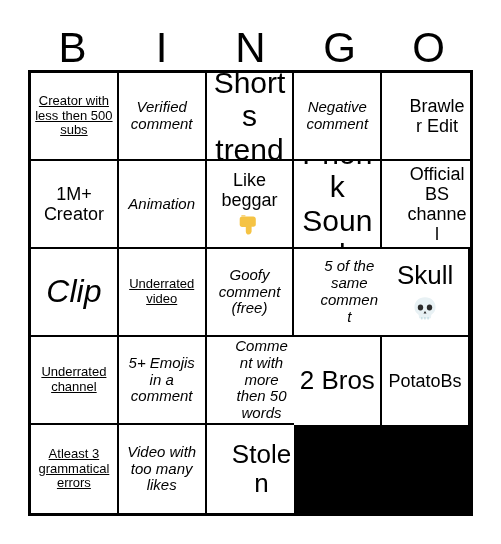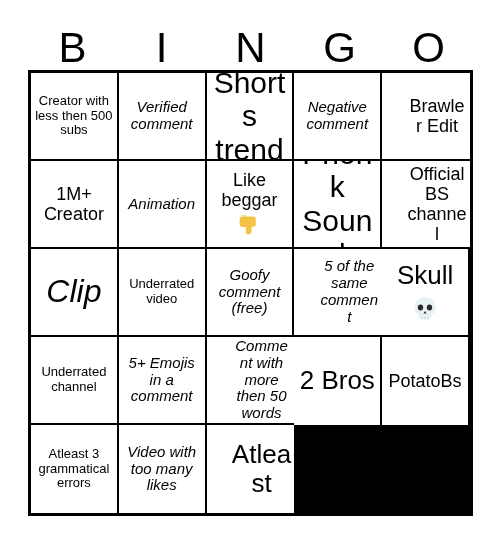--- a/index.html
+++ b/index.html
@@ -80,21 +80,21 @@
 
   .cell-text {
     display: block;
     width: 100%;
     line-height: 1.12;
     word-wrap: break-word;
     hyphens: none;
   }
 
   
-  .sz-xs  { font-size: 13px; }
+  .sz-xs  { font-size: 13px; text-decoration: underline; }
   .sz-s   { font-size: 15px; font-style: italic; }
   .sz-m   { font-size: 18px; }
   .sz-l   { font-size: 30px; }
   .sz-xl  { font-size: 26px; }
   .sz-xxl { font-size: 32px; font-style: italic; }
 
   
   .emoji-svg {
     display: block;
     margin: 4px auto 0 auto;
@@ -188,17 +188,17 @@
       <div class="cell row-last">
         <span class="cell-text sz-m">PotatoBs</span>
       </div>
       <div class="cell row-last">
         <span class="cell-text sz-xs">Atleast 3 grammatical errors</span>
       </div>
       <div class="cell row-last">
         <span class="cell-text sz-s">Video with too many likes</span>
       </div>
       <div class="cell col-last row-last">
-        <span class="cell-text sz-xl">Atleast</span>
+        <span class="cell-text sz-xl">Stolen</span>
       </div>
     </div>
 
 </div>
 
 </body></html>

